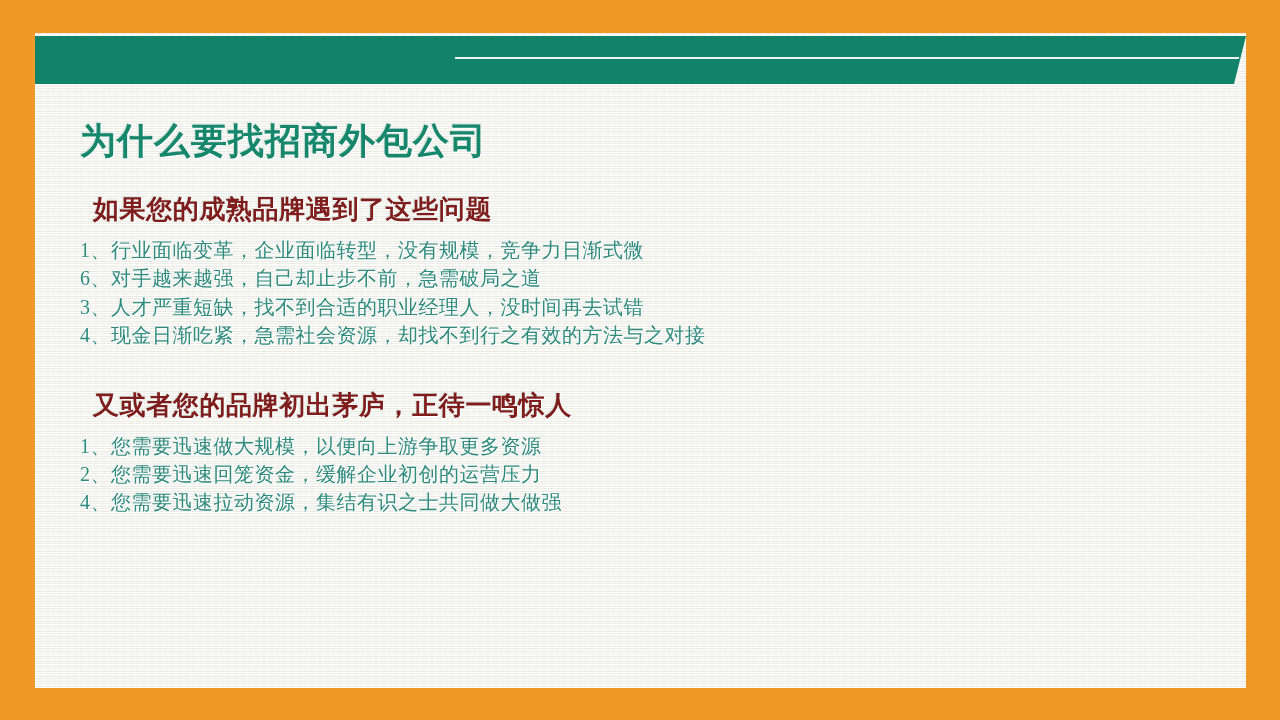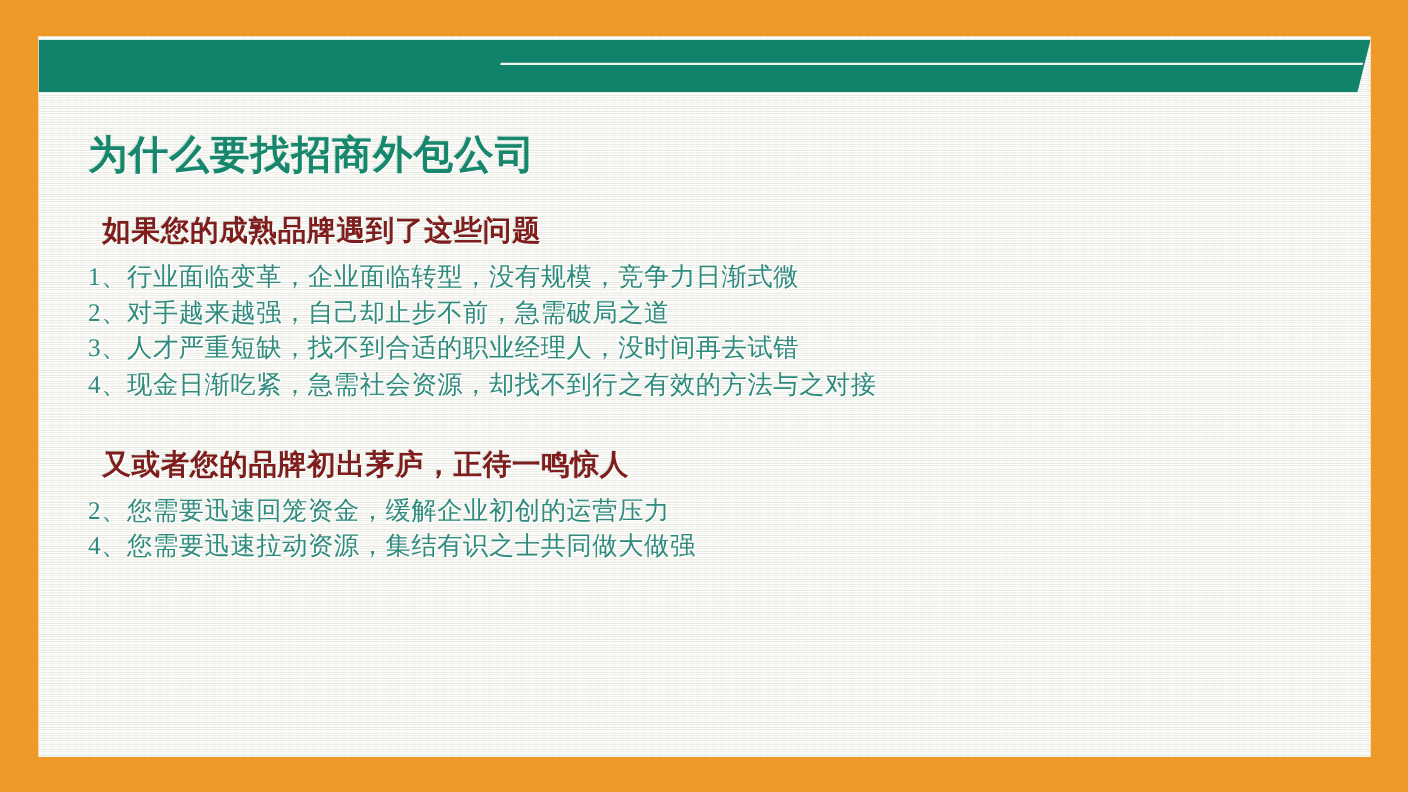--- a/index.html
+++ b/index.html
@@ -133,21 +133,21 @@
   .sub-head.second { margin-top: 38px; }
 
   .bullet-list {
     list-style: none;
     margin: 9px 0 0 0;
     padding: 0;
   }
   .bullet-list li {
     color: #2E8B7E;
     font-family: "Liberation Serif", "DejaVu Serif", serif;
-    font-size: 23px;
+    font-size: 20px;
     line-height: 1.42;
     letter-spacing: 0.5px;
     white-space: nowrap;
     text-shadow: 1px 1px 0 rgba(255,255,255,0.9);
   }
 
   
   .footer-band {
     position: absolute;
     left: 35px;
@@ -197,28 +197,29 @@
   </div>
 
   <div class="content">
 
     <h1 class="main-title">为什么要找招商外包公司</h1>
 
     <h2 class="sub-head">如果您的成熟品牌遇到了这些问题</h2>
 
     <ul class="bullet-list">
       <li>1、行业面临变革，企业面临转型，没有规模，竞争力日渐式微</li>
-      <li>2、对手越来越强，自己却止步不前，急需破局之道</li>
+      <li>6、对手越来越强，自己却止步不前，急需破局之道</li>
       <li>3、人才严重短缺，找不到合适的职业经理人，没时间再去试错</li>
       <li>4、现金日渐吃紧，急需社会资源，却找不到行之有效的方法与之对接</li>
     </ul>
 
     <h2 class="sub-head second">又或者您的品牌初出茅庐，正待一鸣惊人</h2>
 
     <ul class="bullet-list">
+      <li>1、您需要迅速做大规模，以便向上游争取更多资源</li>
       <li>2、您需要迅速回笼资金，缓解企业初创的运营压力</li>
       <li>4、您需要迅速拉动资源，集结有识之士共同做大做强</li>
     </ul>
 
   </div>
 
 
 </div>
 
 </body></html>

